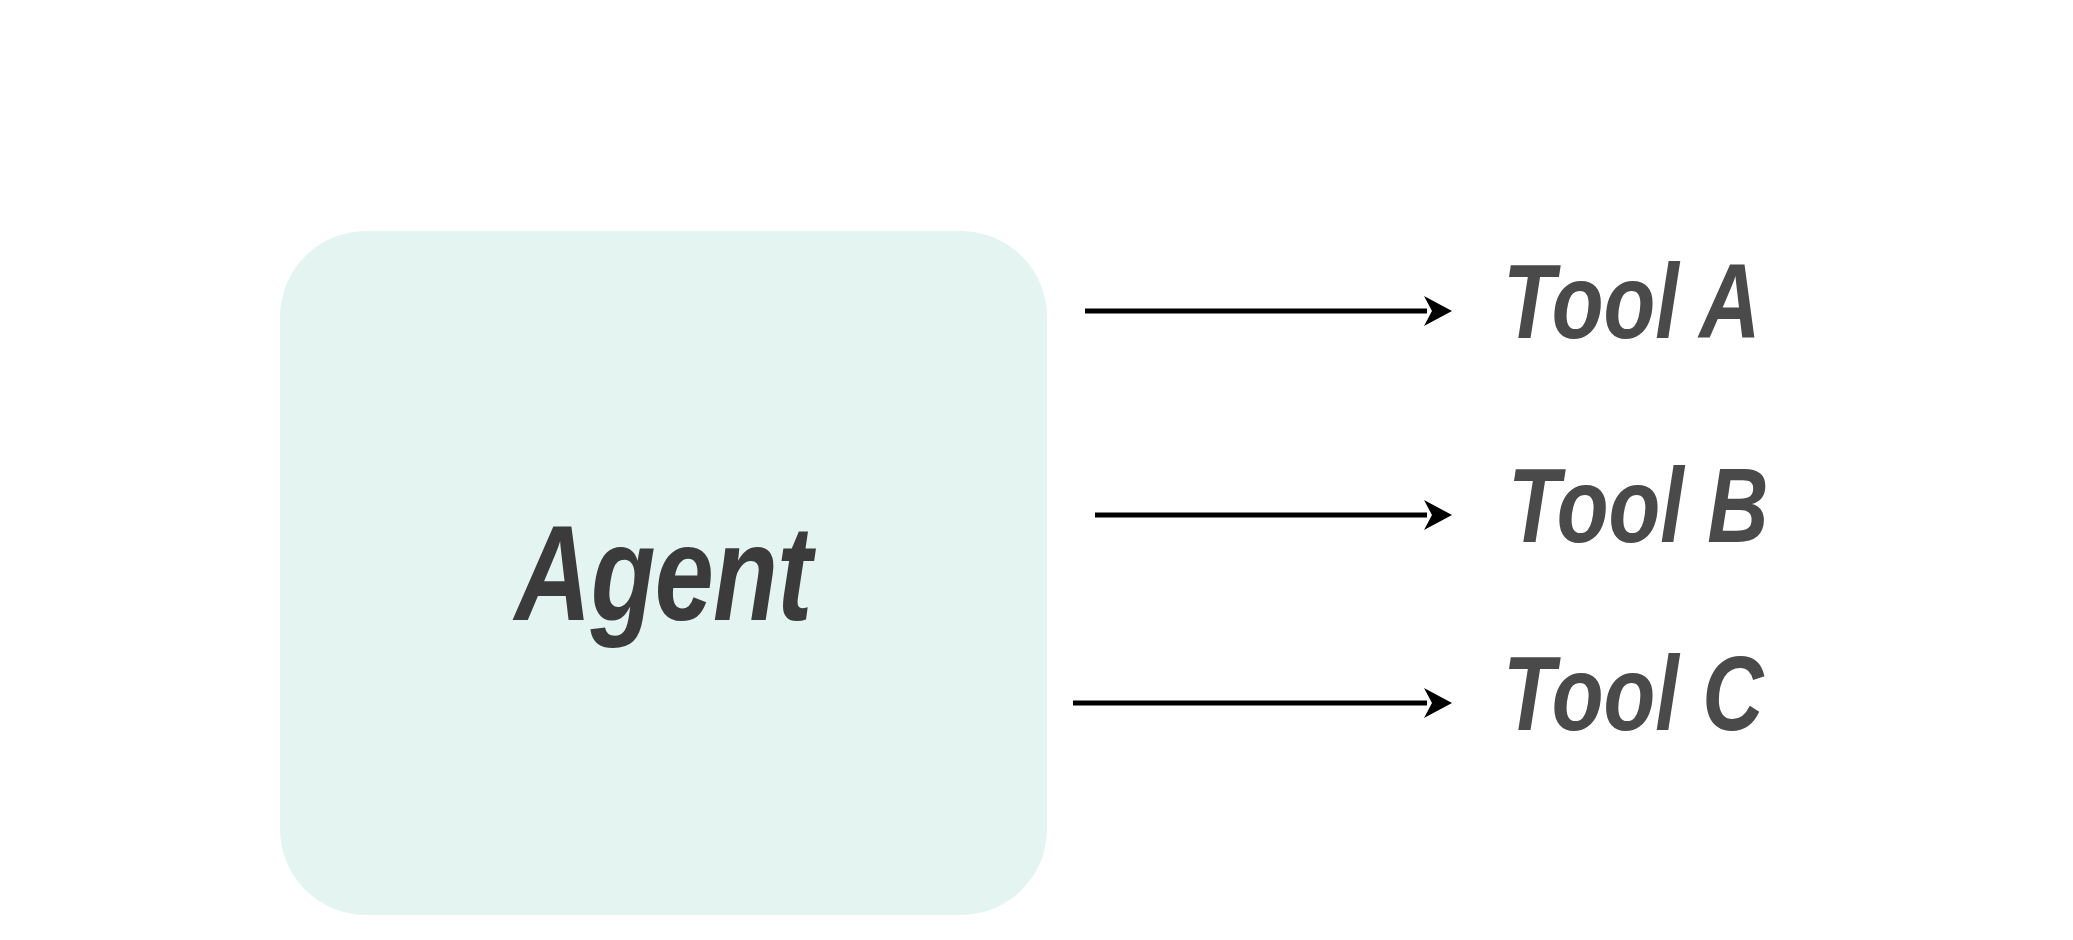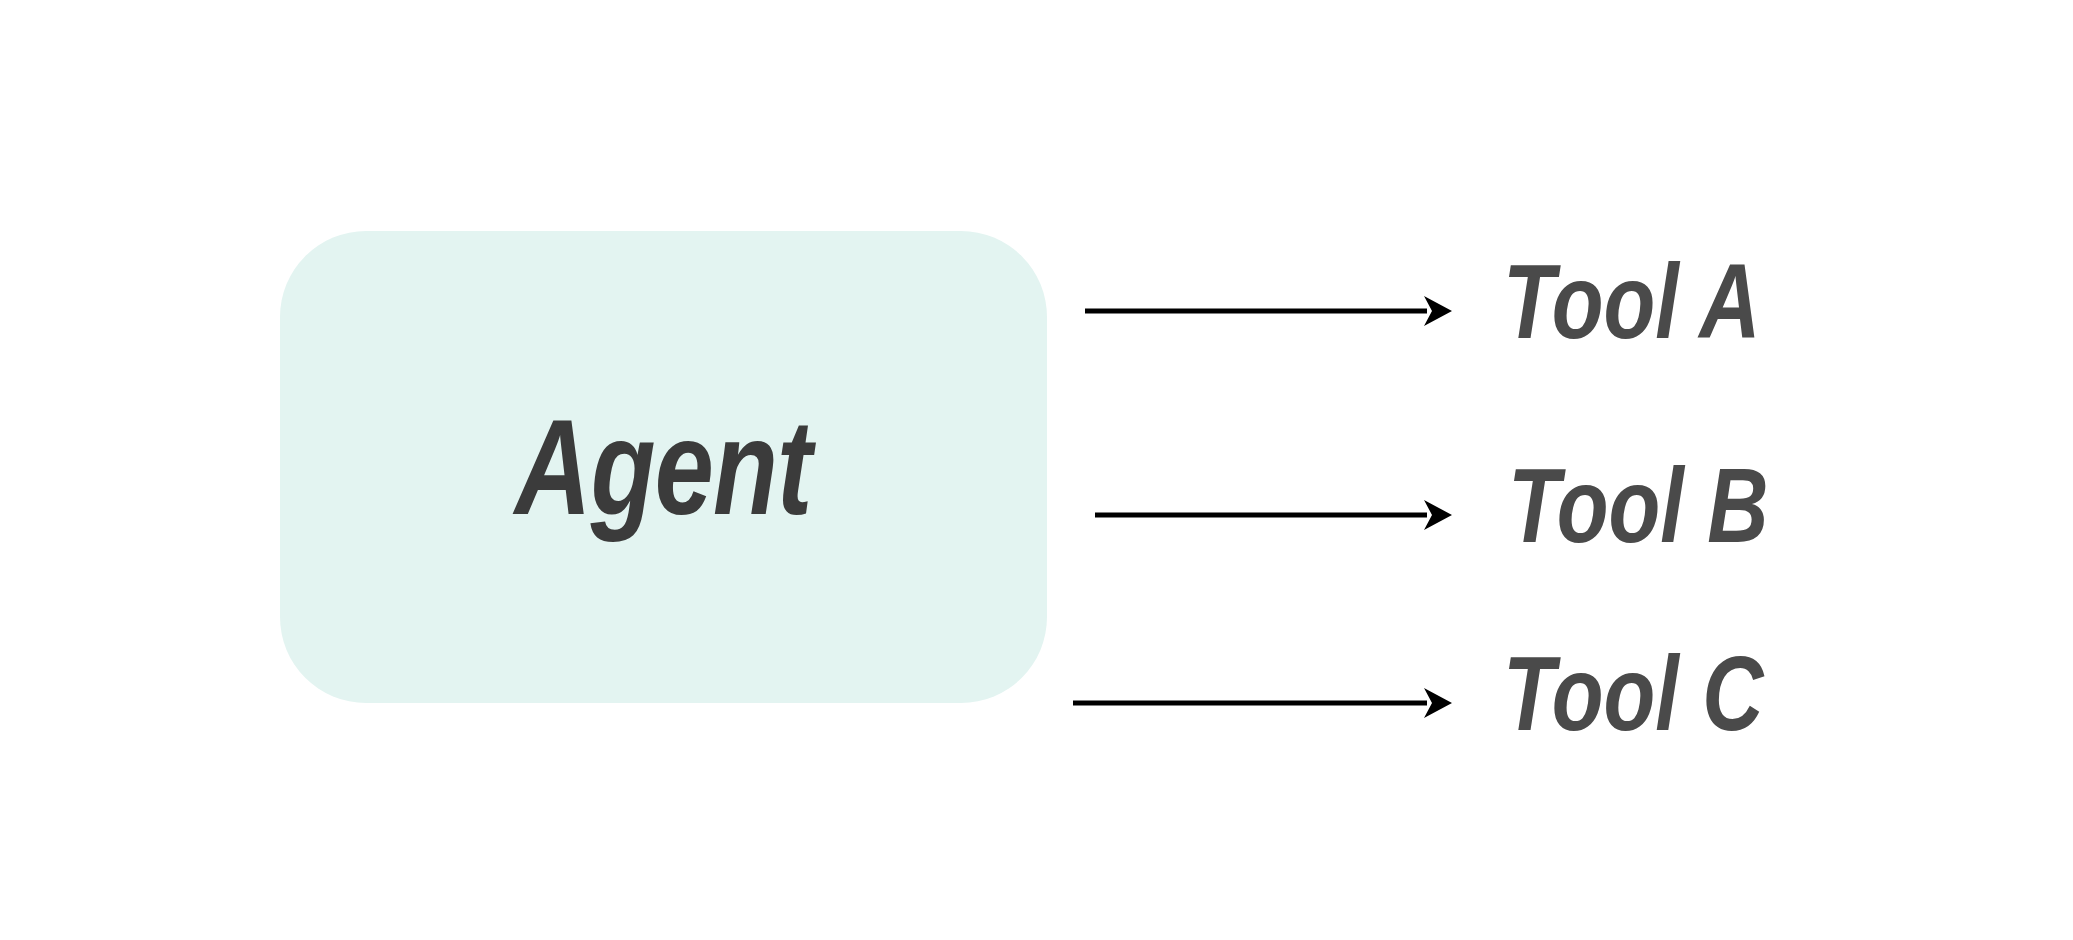--- a/index.html
+++ b/index.html
@@ -17,21 +17,21 @@
     height: 940px;
     background: #ffffff;
     overflow: hidden;
   }
   
   #agent-node {
     position: absolute;
     left: 280px;
     top: 231px;
     width: 767px;
-    height: 472px;
+    height: 684px;
     background: #e3f4f1;
     border-radius: 86px;
     display: flex;
     align-items: center;
     justify-content: center;
     box-sizing: border-box;
   }
   #agent-label {
     font-family: "Liberation Sans Narrow", "Liberation Sans", "DejaVu Sans", sans-serif;
     font-style: italic;

